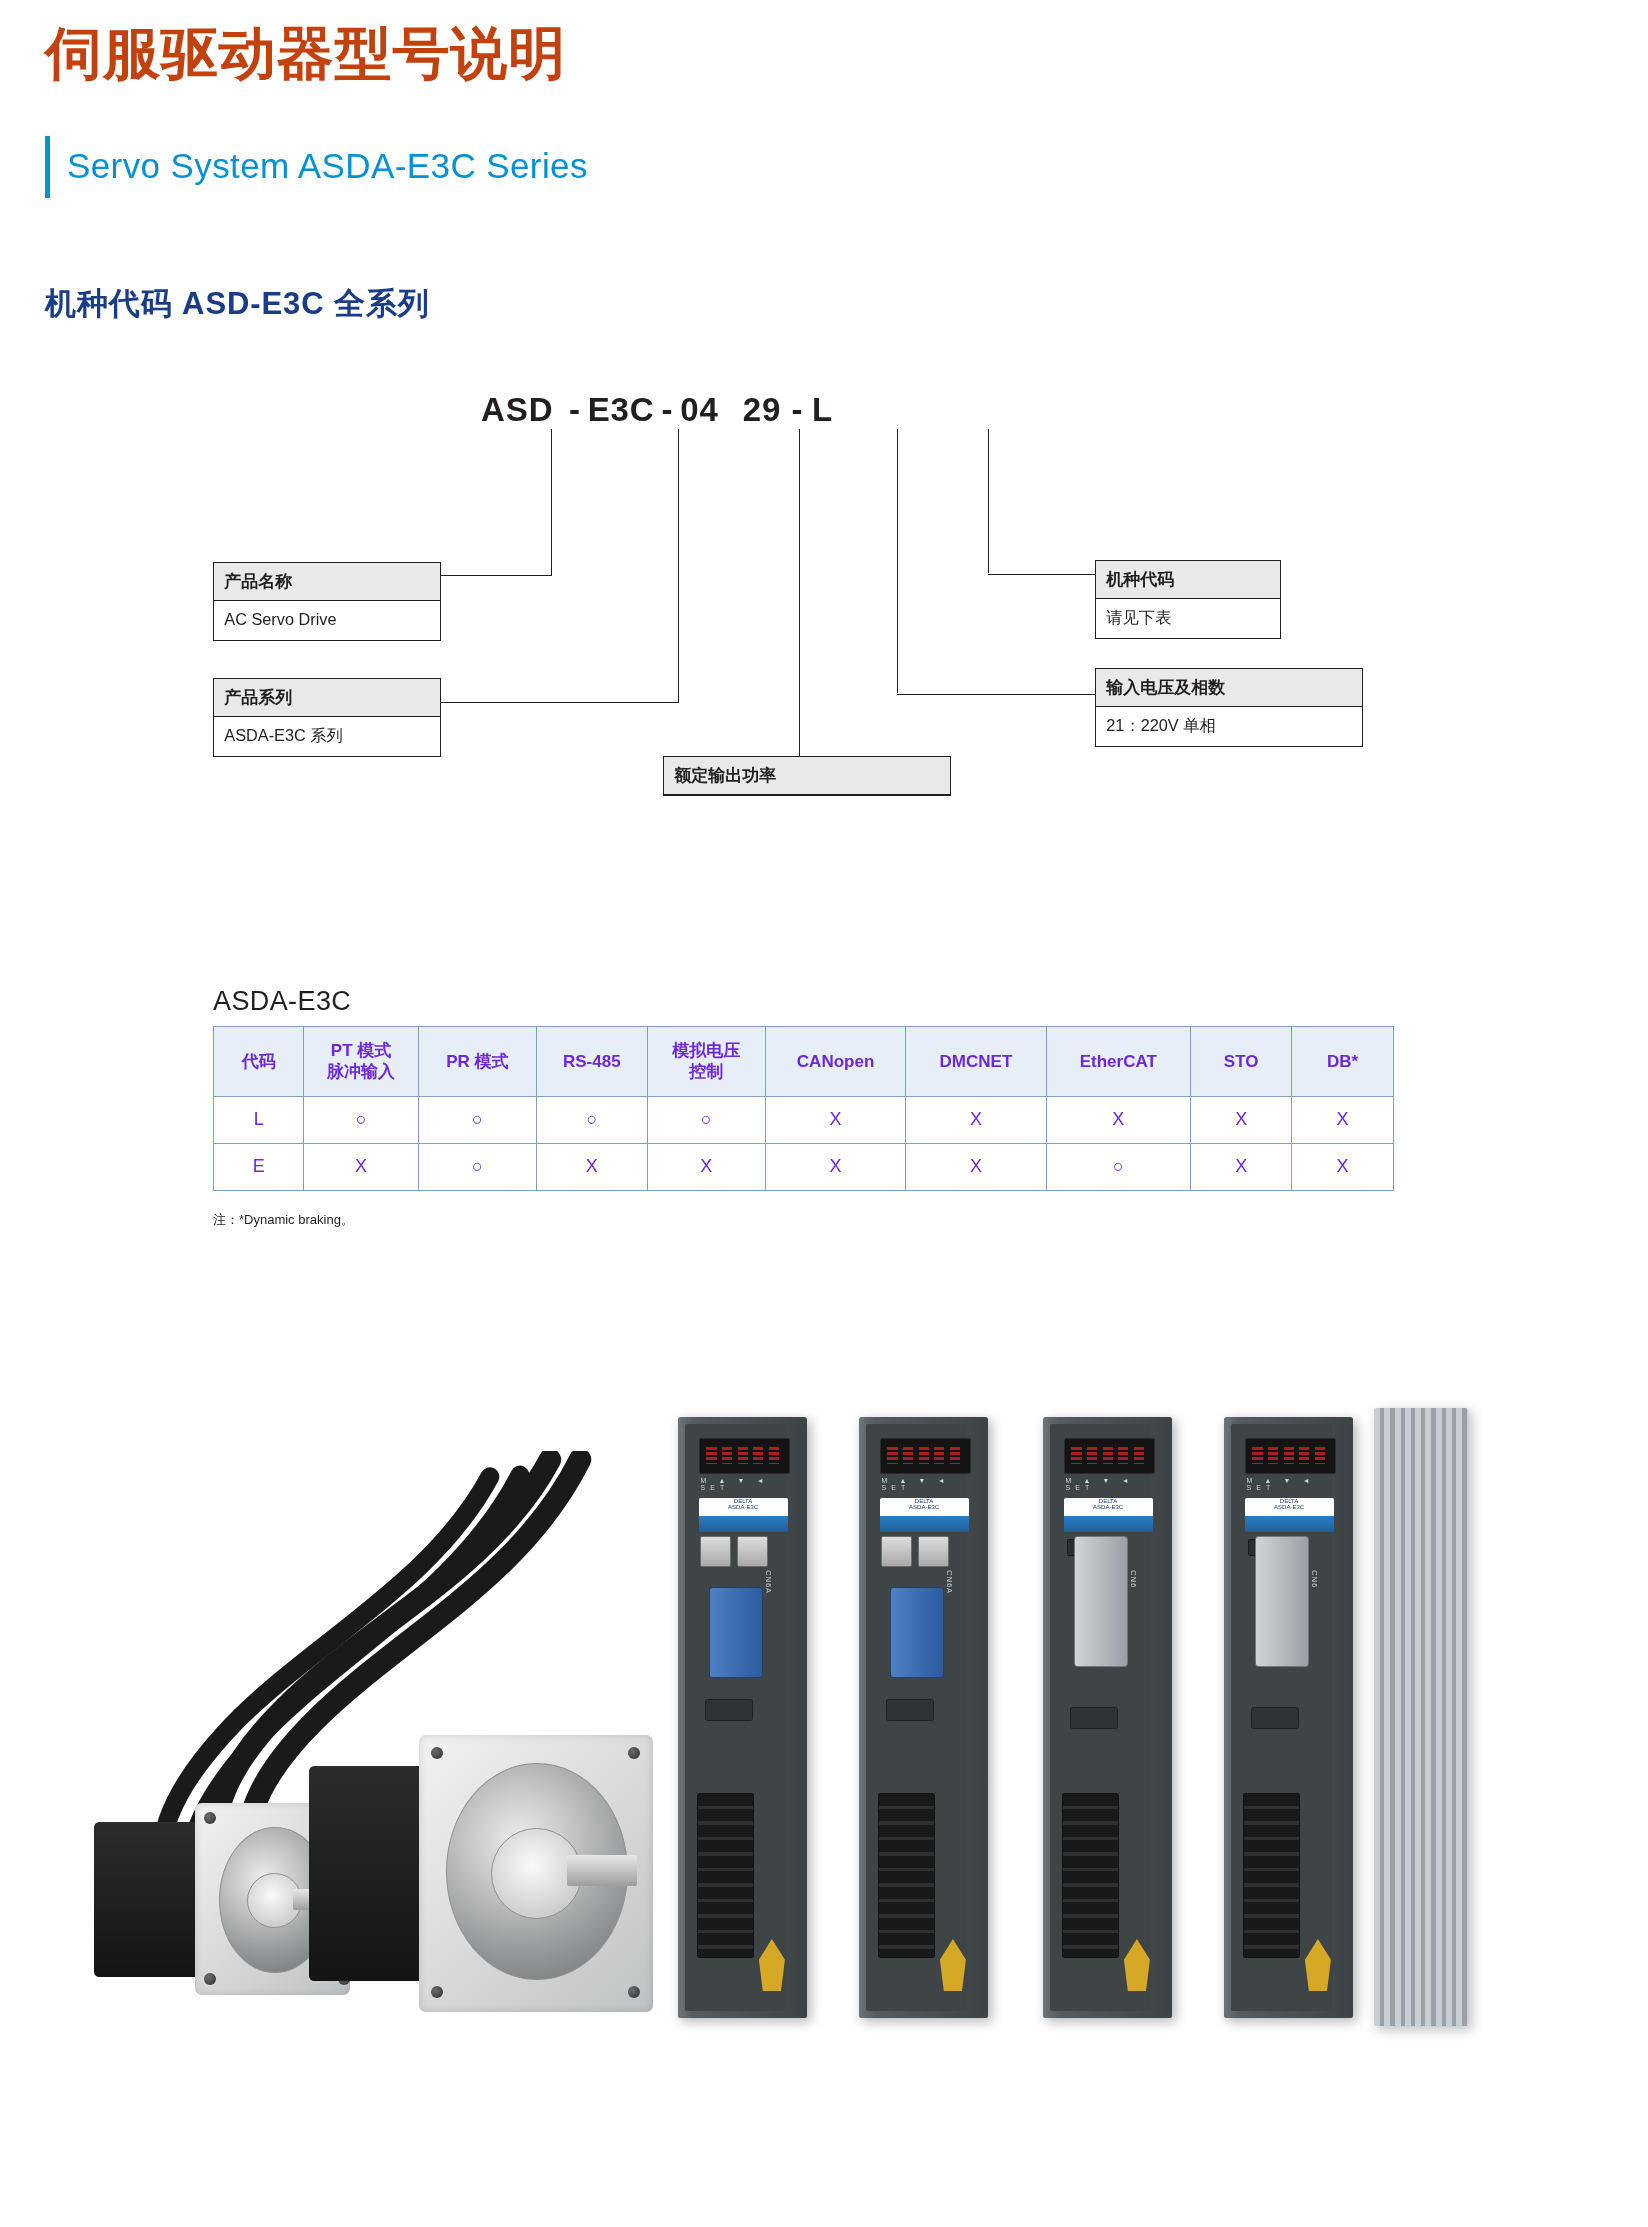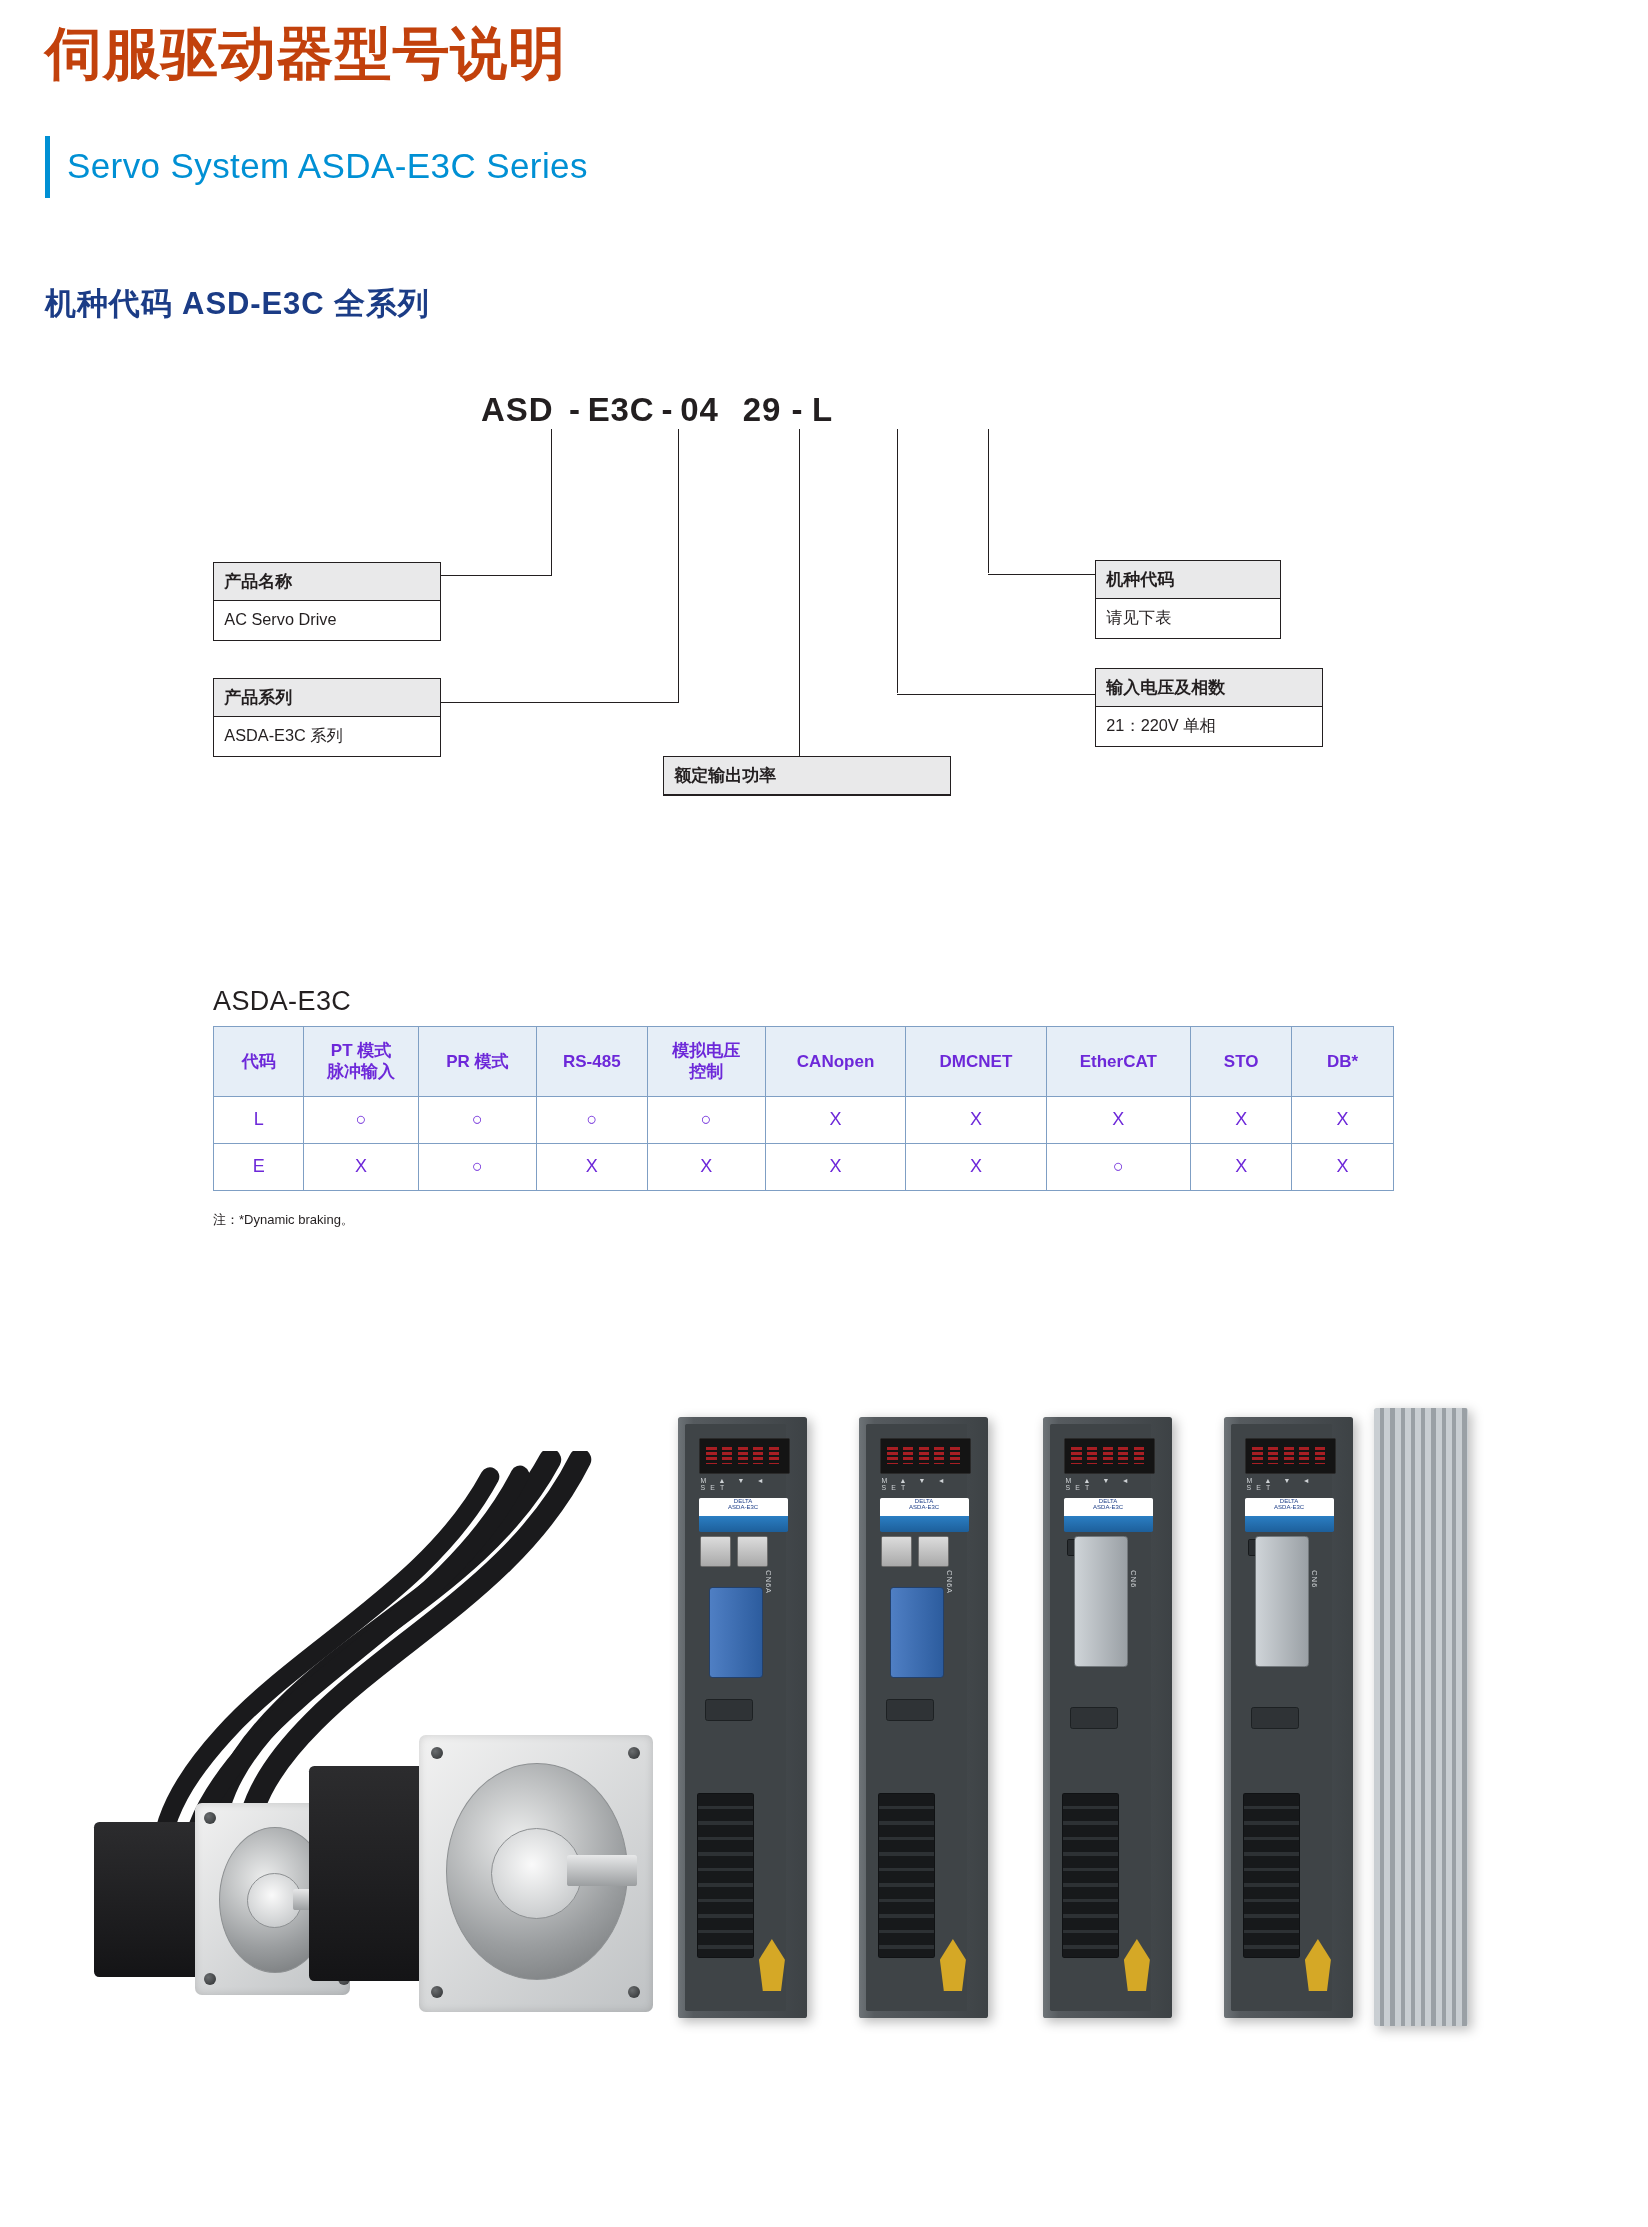--- a/index.html
+++ b/index.html
@@ -361,21 +361,21 @@
 
   <div class="callout" style="left:663px; top:756px; width:288px;">
     <div class="chead">额定输出功率</div>
   </div>
 
   <div class="callout" style="left:1095px; top:560px; width:186px;">
     <div class="chead">机种代码</div>
     <div class="cbody">请见下表</div>
   </div>
 
-  <div class="callout" style="left:1095px; top:668px; width:228px;">
+  <div class="callout" style="left:1095px; top:668px; width:268px;">
     <div class="chead">输入电压及相数</div>
     <div class="cbody">21：220V 单相</div>
   </div>
 </div>
 
 <div class="table-caption">ASDA-E3C</div>
 
 <table class="spec">
   <thead>
     <tr>

